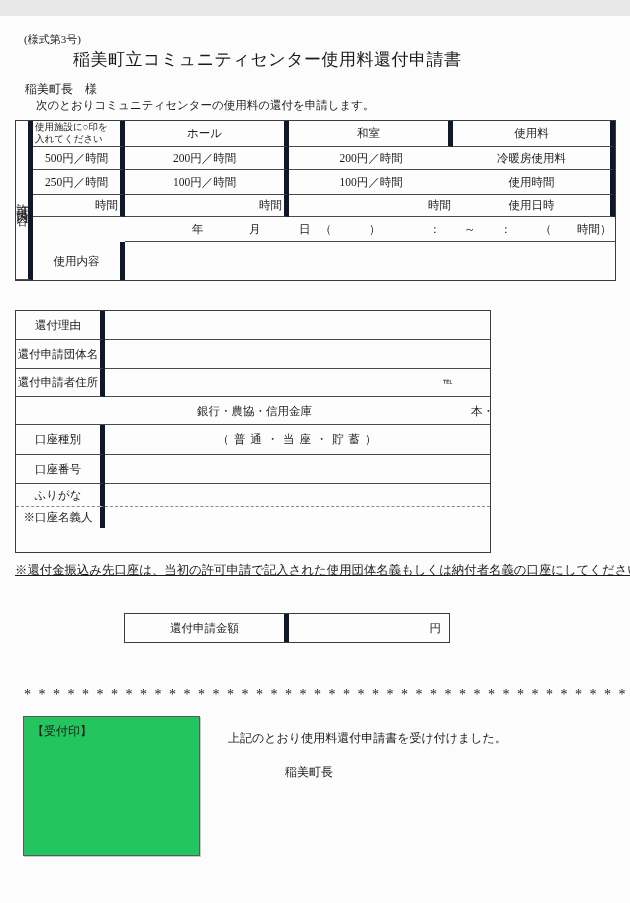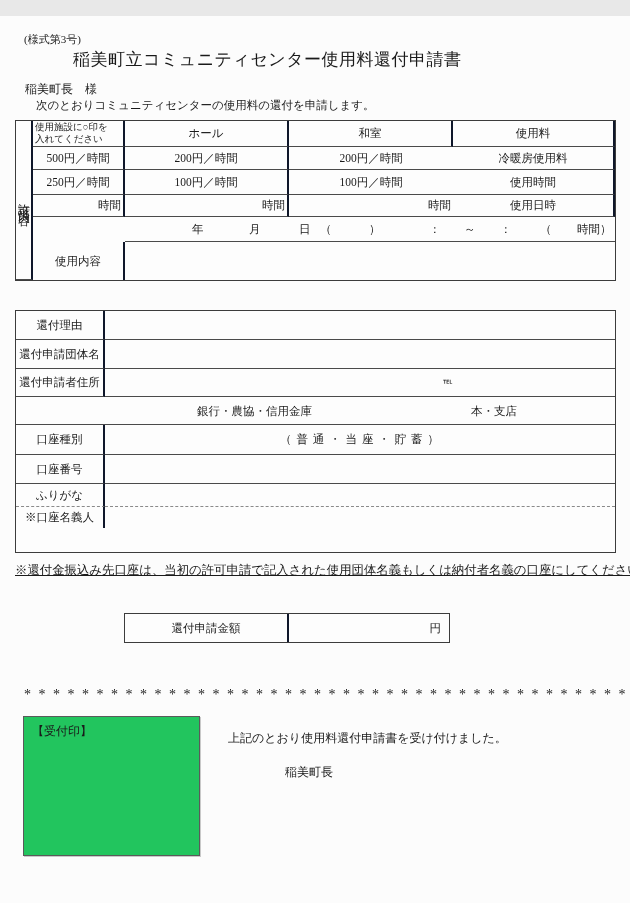--- a/index.html
+++ b/index.html
@@ -10,39 +10,39 @@
     overflow:hidden;
   }
   .abs{position:absolute;white-space:nowrap;}
   .form-no{left:24px;top:16px;font-size:11px;}
   .title{left:73px;top:32px;font-size:17px;font-weight:500;letter-spacing:0.5px;margin:0;}
   .addressee{left:25px;top:65px;font-size:12px;}
   .intro{left:36px;top:82px;font-size:11.5px;}
 
   
   .grid{position:absolute;display:grid;box-sizing:border-box;border:1.5px solid #3c3c3c;background:#fdfdfd;}
-  .c{border-right:2px solid #0f172a;border-bottom:1px solid #4a4a4a;
+  .c{border-right:5px solid #0f172a;border-bottom:1px solid #4a4a4a;
      display:flex;align-items:center;justify-content:center;
      font-size:11.5px;box-sizing:border-box;overflow:hidden;white-space:nowrap;}
   .noR{border-right:none;}
   .noB{border-bottom:none;}
   .dashB{border-bottom:1px dashed #8a8a8a;}
 
   .t1{left:15px;top:104px;width:601px;height:161px;
       grid-template-columns:17px 92px 164px 164px 1fr;
       grid-template-rows:26px 23px 25px 22px 25px 1fr;}
   .side{grid-row:1/7;grid-column:1;}
   .vtext{writing-mode:vertical-rl;text-orientation:upright;font-size:12px;letter-spacing:2.5px;}
   .hlabel{flex-direction:column;align-items:flex-start;justify-content:center;
           font-size:9.5px;line-height:11.5px;padding-left:2px;}
   .unitcell{justify-content:flex-end;padding-right:2px;}
   .merged{grid-column:3/6;position:relative;}
   .dtf{position:absolute;top:50%;transform:translateY(-50%);font-size:11.5px;}
 
-  .t2{left:15px;top:294px;width:601px;height:243px;
+  .t2{left:15px;top:294px;width:476px;height:243px;
       grid-template-columns:89px 1fr;
       grid-template-rows:29px 29px 28px 28px 30px 29px 23px 21px 1fr;text-align:right;}
   .val{position:relative;justify-content:center;}
   .posspan{position:absolute;top:50%;transform:translateY(-50%);font-size:11.5px;white-space:nowrap;}
   .shiftR{padding-left:16px;}
   .spaced{letter-spacing:1px;}
 
   .note{left:15px;top:546px;font-size:12.4px;text-decoration:underline;}
 
   .t3{left:124px;top:597px;width:326px;height:30px;

